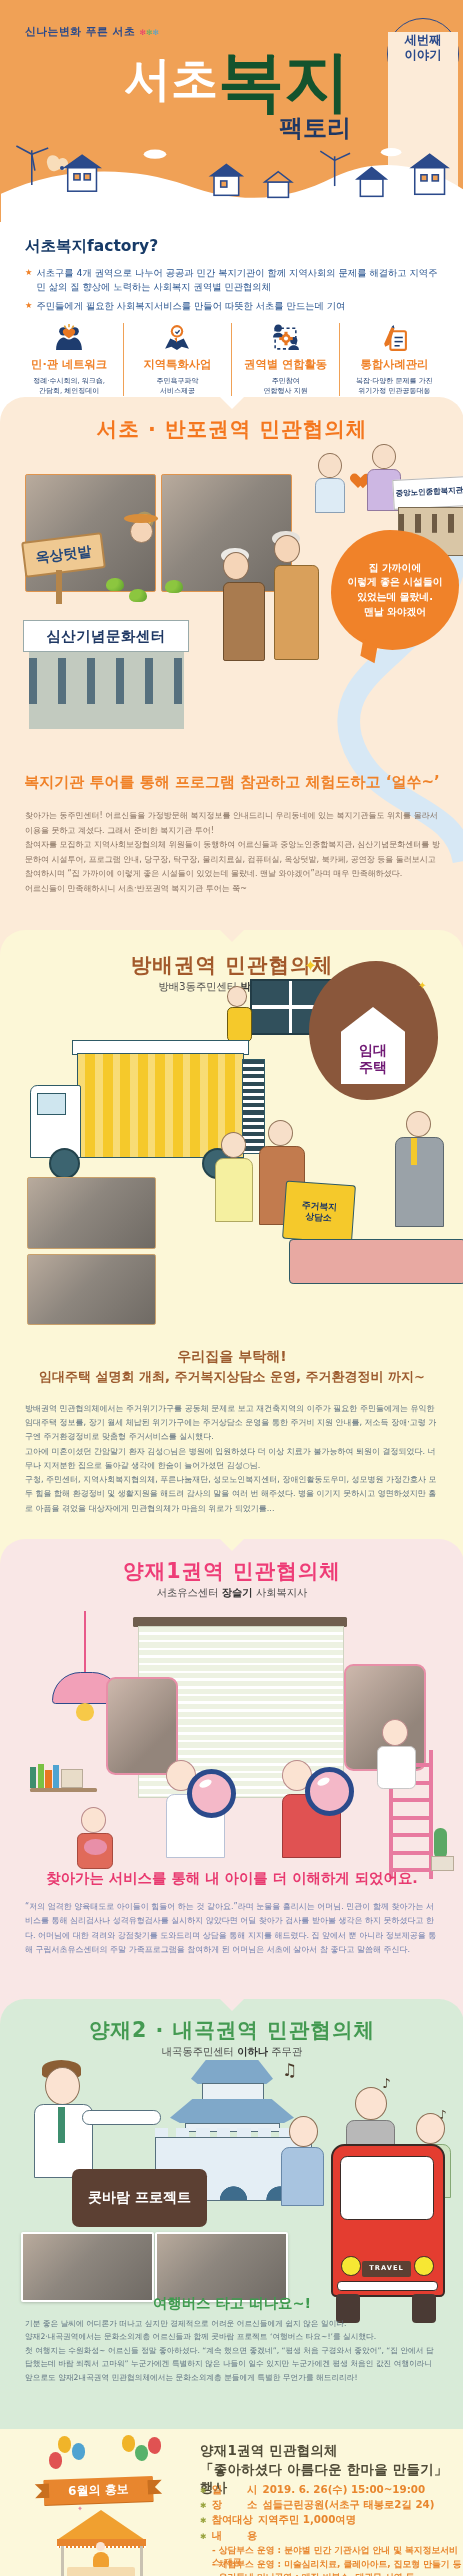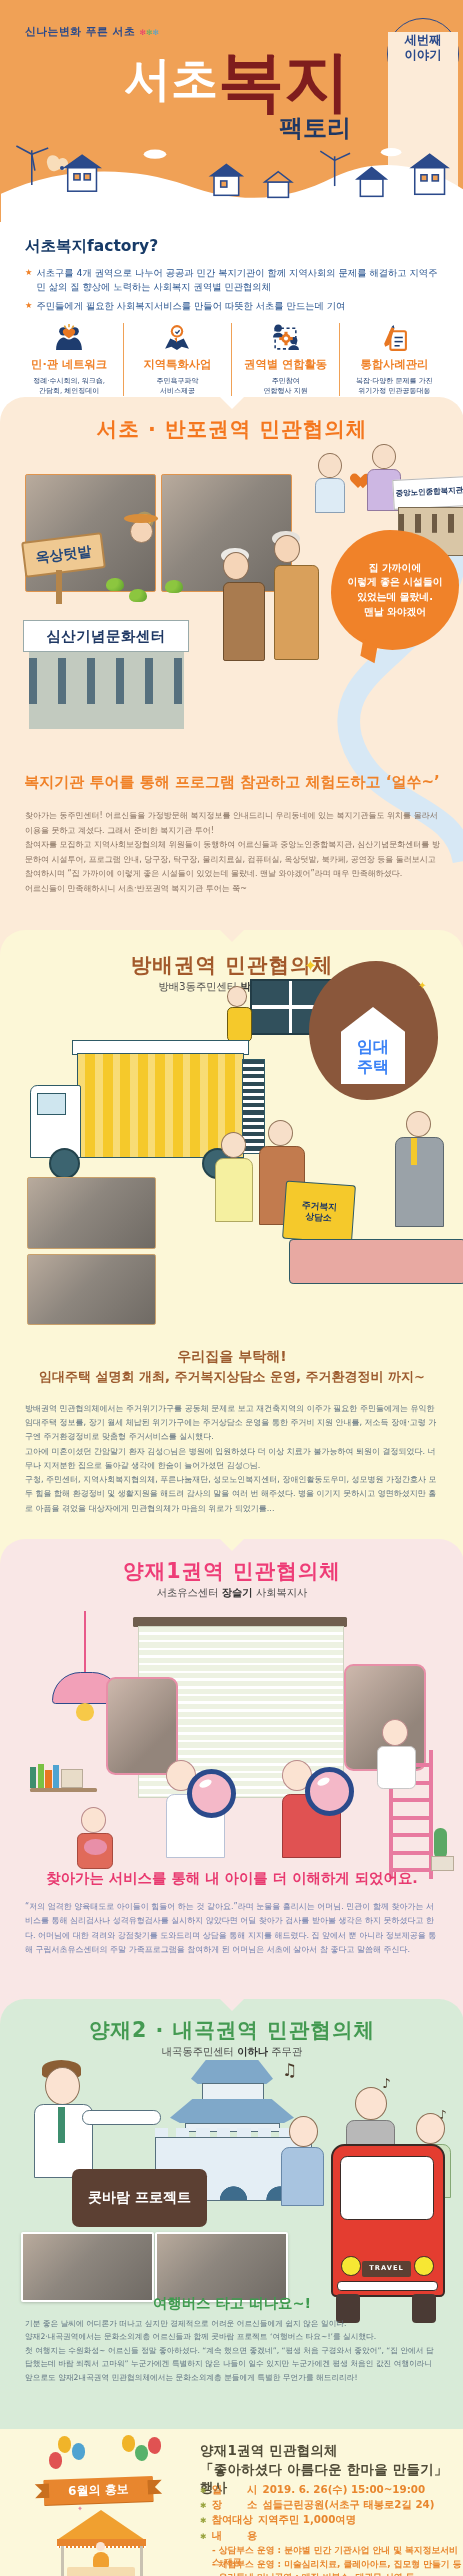--- a/index.html
+++ b/index.html
@@ -8,21 +8,21 @@
   .abs{position:absolute;}
   .pre{white-space:pre-line;}
   .ctr{left:0;right:0;text-align:center;}
 
   
   .header{height:222px;background:#F0A156;position:relative;overflow:hidden;}
   .logo{left:25px;top:25px;font-size:10.8px;font-weight:bold;color:#2B4A8B;letter-spacing:0.5px;}
   .logo .fl{font-size:7.7px;letter-spacing:0;}
   .bigtitle{left:124px;top:49px;width:227px;line-height:1;}
   .t1{color:#fff;font-size:47px;font-weight:bold;vertical-align:9.3px;}
-  .t2{color:#7f1d1d;font-size:66px;font-weight:bold;}
+  .t2{color:#14532d;font-size:66px;font-weight:bold;}
   .t3{display:block;text-align:right;color:#1F3864;font-size:24px;font-weight:bold;margin-top:1px;}
   .stamp{left:387px;top:17.5px;width:70px;height:70px;border:1.5px solid #2B4A8B;border-radius:50%;
          color:#2B4A8B;text-align:center;}
   .stamp .s1{font-size:12.4px;font-weight:bold;line-height:1.25;margin-top:13.4px;}
   .butterfly{width:24px;height:17.5px;}
   .butterfly i{position:absolute;background:#F8DDBA;border-radius:60% 60% 50% 50%;}
   .bw1{width:13.4px;height:15.5px;left:0;top:0;transform:rotate(-20deg);}
   .bw2{width:11.3px;height:12.4px;left:10.3px;top:3.1px;transform:rotate(15deg);}
   .bdot{position:absolute;width:4.1px;height:4.1px;background:#2B4A8B;border-radius:50%;left:13.4px;top:11.3px;}
   .skyline{left:0;bottom:0;}
@@ -103,21 +103,21 @@
   .truckwin{left:37px;top:163px;width:27px;height:19.6px;background:#CFE6EF;border:1px solid #2E5A66;}
   .wheel{width:27px;height:27px;background:#3C6470;border:2.1px solid #24444d;border-radius:50%;}
   .slats{left:242px;top:129px;width:20.6px;height:93px;background:repeating-linear-gradient(180deg,#2E4A55 0 4.1px,#fff 4.1px 7.2px);border:1.5px solid #2E5A66;}
   .mover .shirt{background:#F5C92B;border:1px solid #6b5a10;border-radius:5.2px;}
   .winframe{left:250px;top:49px;width:77px;height:52px;background:#31505C;border:2.1px solid #223c46;
      background-image:linear-gradient(90deg,transparent 48%,#fff 48% 52%,transparent 52%),linear-gradient(0deg,transparent 46%,#fff 46% 54%,transparent 54%);}
   .rentblob{left:309px;top:31px;width:129px;height:139px;background:#8A573B;
     border-radius:52% 48% 55% 45%/50% 55% 45% 50%;}
   .renthouse{left:341px;top:77px;width:64px;height:77px;background:#fff;
     clip-path:polygon(0 32%,50% 0,100% 32%,100% 100%,0 100%);display:flex;align-items:flex-end;justify-content:center;}
-  .renthouse span{color:#3b82f6;font-size:16px;font-weight:bold;line-height:1.25;text-align:center;margin-bottom:7.2px;}
+  .renthouse span{color:#701a75;font-size:14px;font-weight:bold;line-height:1.25;text-align:center;margin-bottom:7.2px;}
   .starb{color:#F5C92B;font-size:15.5px;}
   .tbl{left:289px;top:309px;width:175px;height:43px;background:#E8A9A2;border:1.5px solid #2E5A66;border-radius:4.1px;}
   .laptop{left:284px;top:253px;width:68px;height:56px;background:#F5C92B;border:1.5px solid #2E5A66;
     border-radius:3.1px;transform:rotate(4deg);display:flex;align-items:center;justify-content:center;
     color:#1F3864;font-size:8.8px;font-weight:bold;line-height:1.3;text-align:center;}
   .pers2 .hd{width:23px;height:24px;background:#F7DFC9;border:1px solid #93765c;border-radius:50%;}
   .s2 .photo{border:1px solid #C9A06A;}
   .s2 .headline{color:#9C5B2E;}
   .s2 .headline.h1{top:418px;font-size:14px;}
   .s2 .headline.h2{top:438px;font-size:13px;}

